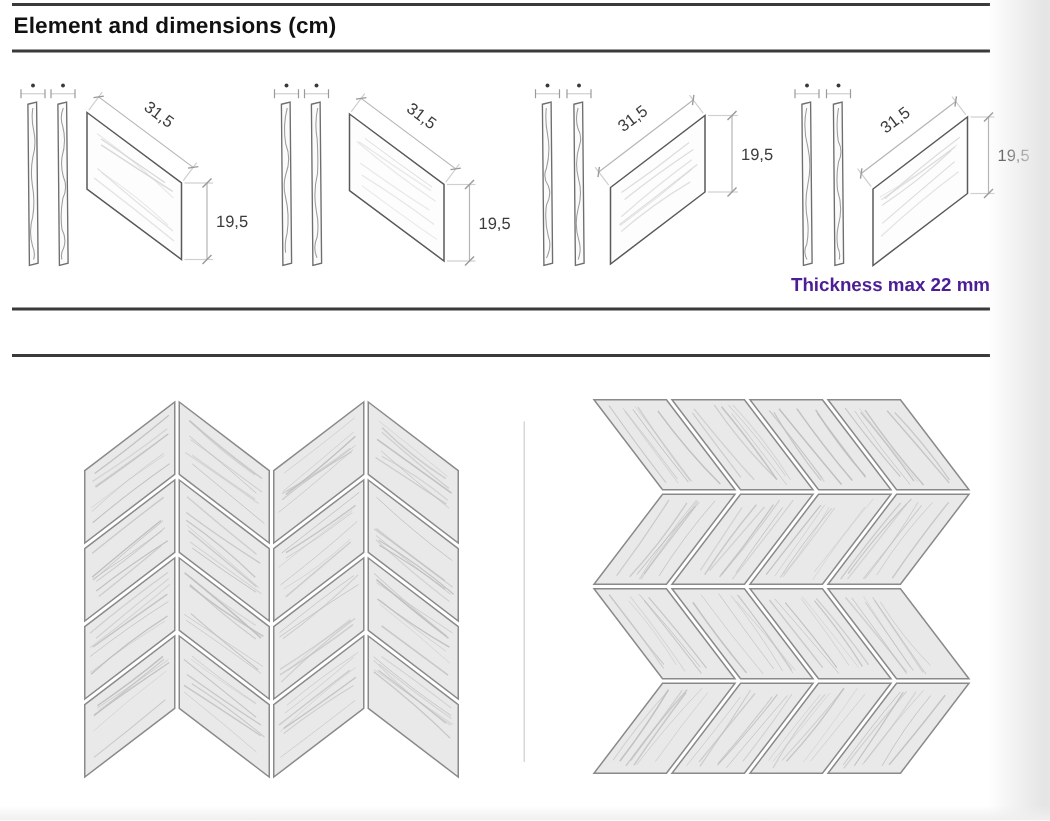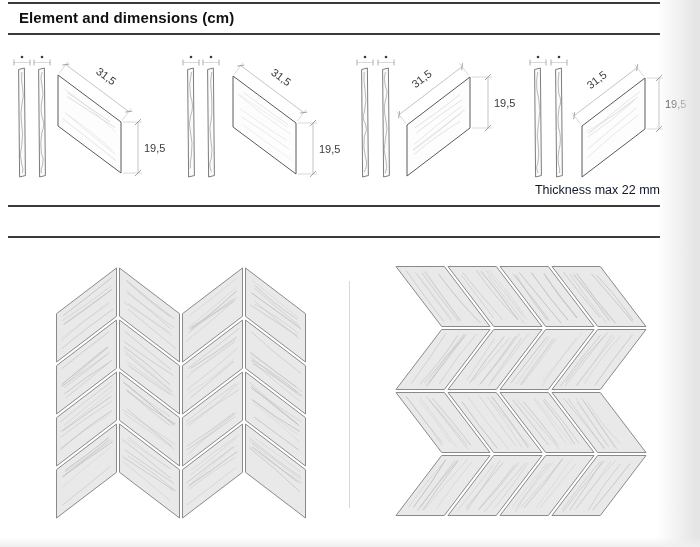--- a/index.html
+++ b/index.html
@@ -7,27 +7,27 @@
     position:relative;width:700px;height:547px;overflow:hidden;
     background:#ffffff;font-family:"Liberation Sans","DejaVu Sans",sans-serif;
   }
   .page svg{position:absolute;left:0;top:0;}
   .rule{position:absolute;left:8px;width:652px;background:#3a3a3a;}
   .rule-top{top:2px;height:2px;}
   .rule-2{top:33px;height:2px;}
   .rule-3{top:205px;height:2px;}
   .rule-4{top:236px;height:2px;}
   .heading{
-    position:absolute;left:19px;margin:0;font-size:15px;font-weight:bold;
+    position:absolute;left:9px;margin:0;font-size:15px;font-weight:bold;
     color:#111;letter-spacing:0.1px;
   }
   .h1pos{top:9px;}
   .h2pos{top:211px;}
   .thickness{
-    position:absolute;right:40px;top:183px;font-size:12.5px;font-weight:normal;color:#0f172a;
+    position:absolute;right:40px;top:183px;font-size:12.5px;font-weight:bold;color:#4c1d95;
   }
   .edge-right{
     position:absolute;right:0;top:0;width:42px;height:100%;
     background:linear-gradient(to right, rgba(232,232,232,0), #e5e5e5 90%);
     pointer-events:none;
   }
   .edge-bottom{
     position:absolute;left:0;bottom:0;width:100%;height:10px;
     background:linear-gradient(to bottom, rgba(238,238,238,0), #efefef);
     pointer-events:none;

